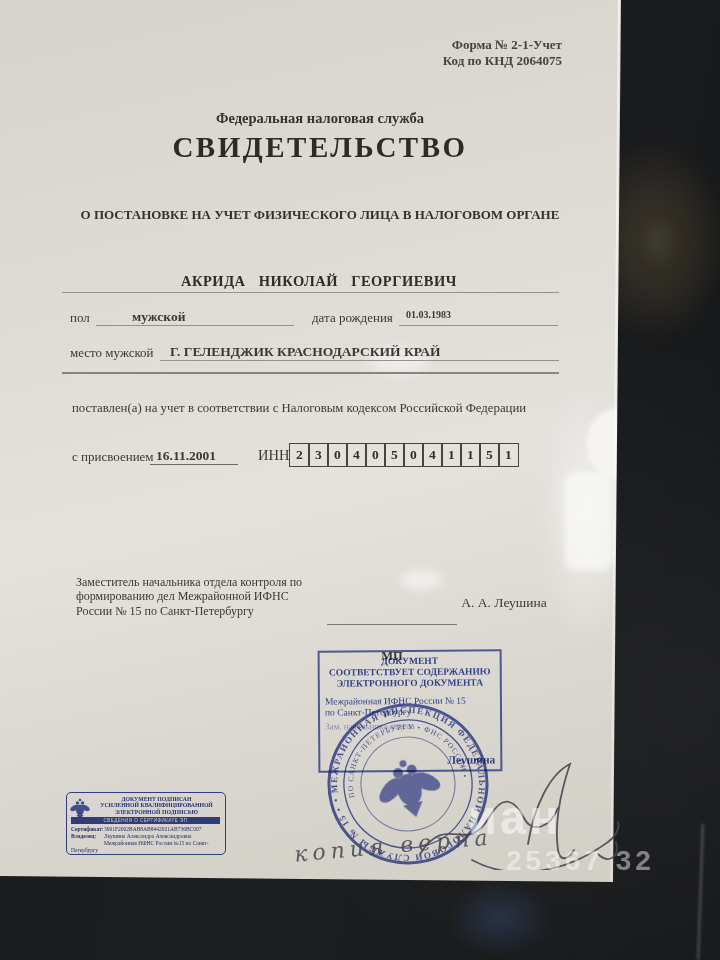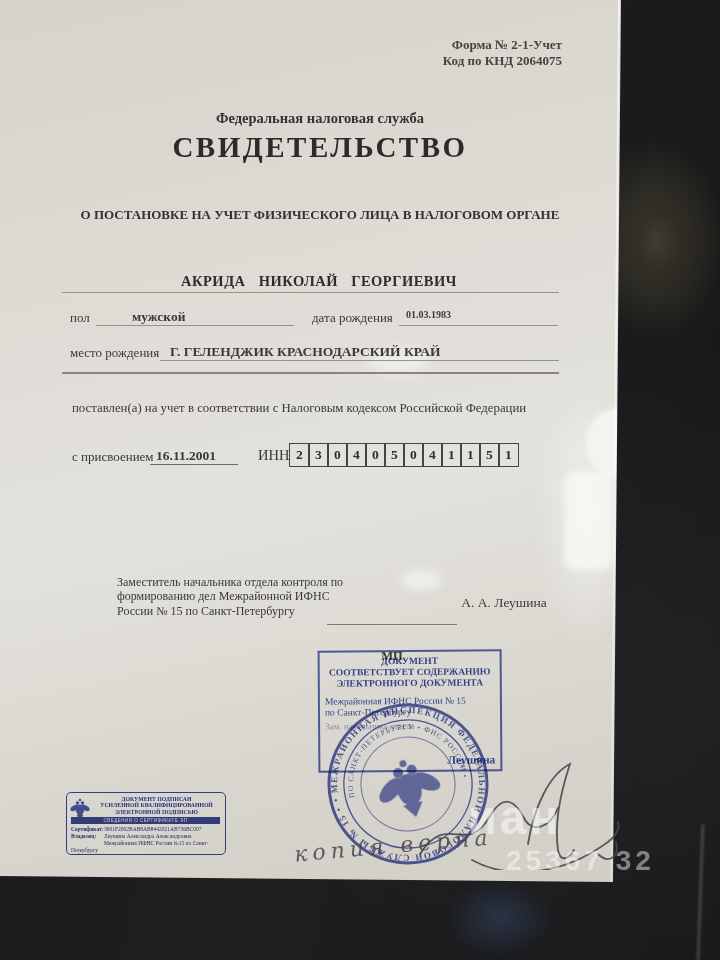--- a/index.html
+++ b/index.html
@@ -61,21 +61,21 @@
   #registered{left:72px;top:401px;font-size:12.8px;}
   #assign-label{left:72px;top:449px;}
   #assign-date{left:156px;top:448px;font-size:13.5px;font-weight:bold;}
   #ul-date{left:150px;top:464px;width:88px;background:#6d6a64;}
   #inn-label{left:258px;top:447px;font-size:14.5px;}
   #inn-boxes{left:289px;top:443px;display:flex;}
   .inn-cell{width:18.6px;height:22px;border:1.6px solid #45443f;margin-left:-1.6px;
     display:flex;align-items:center;justify-content:center;
     font-size:13.5px;font-weight:bold;color:#2f2e2a;}
   .inn-cell:first-child{margin-left:0;}
-  #official{left:76px;top:575px;font-size:12px;line-height:1.2;color:#3a3935;margin-left:41px;}
+  #official{left:76px;top:575px;font-size:12px;line-height:1.2;color:#3a3935;}
   #official-name{left:448px;top:595px;width:112px;text-align:center;font-size:13.5px;}
   #mp-line{left:327px;top:624px;width:130px;background:#7e7b74;}
   #mp{left:327px;top:629px;width:130px;text-align:center;font-size:12.5px;font-weight:bold;margin-top:20px;}
   
   #match-stamp{left:318px;top:650px;width:180px;height:118px;border:2px solid rgba(60,77,166,.85);
     mix-blend-mode:multiply;color:#3c4da6;transform:rotate(-.4deg);}
   .ms-c{text-align:center;font-weight:bold;font-size:9.5px;line-height:11px;}
   .ms-c1{margin-top:4px;}
   .ms-org{font-size:9.5px;margin-left:5px;line-height:11px;}
   .ms-org1{margin-top:7px;}
@@ -132,21 +132,21 @@
     <div class="t" id="fullname">АКРИДА НИКОЛАЙ ГЕОРГИЕВИЧ</div>
     <div class="ul" id="ul-name"></div>
 
     <div class="t" id="sex-label">пол</div>
     <div class="t" id="sex-value">мужской</div>
     <div class="ul" id="ul-sex"></div>
     <div class="t" id="bd-label">дата рождения</div>
     <div class="t" id="bd-value">01.03.1983</div>
     <div class="ul" id="ul-bd"></div>
 
-    <div class="t" id="bp-label">место рождения</div>
+    <div class="t" id="bp-label">место мужской</div>
     <div class="t" id="bp-value">Г. ГЕЛЕНДЖИК КРАСНОДАРСКИЙ КРАЙ</div>
     <div class="ul" id="ul-bp"></div>
     <div class="ul" id="ul-empty"></div>
 
     <div class="t" id="registered">поставлен(а) на учет в соответствии с Налоговым кодексом Российской Федерации</div>
 
     <div class="t" id="assign-label">с присвоением</div>
     <div class="t" id="assign-date">16.11.2001</div>
     <div class="ul" id="ul-date"></div>
     <div class="t" id="inn-label">ИНН</div>

